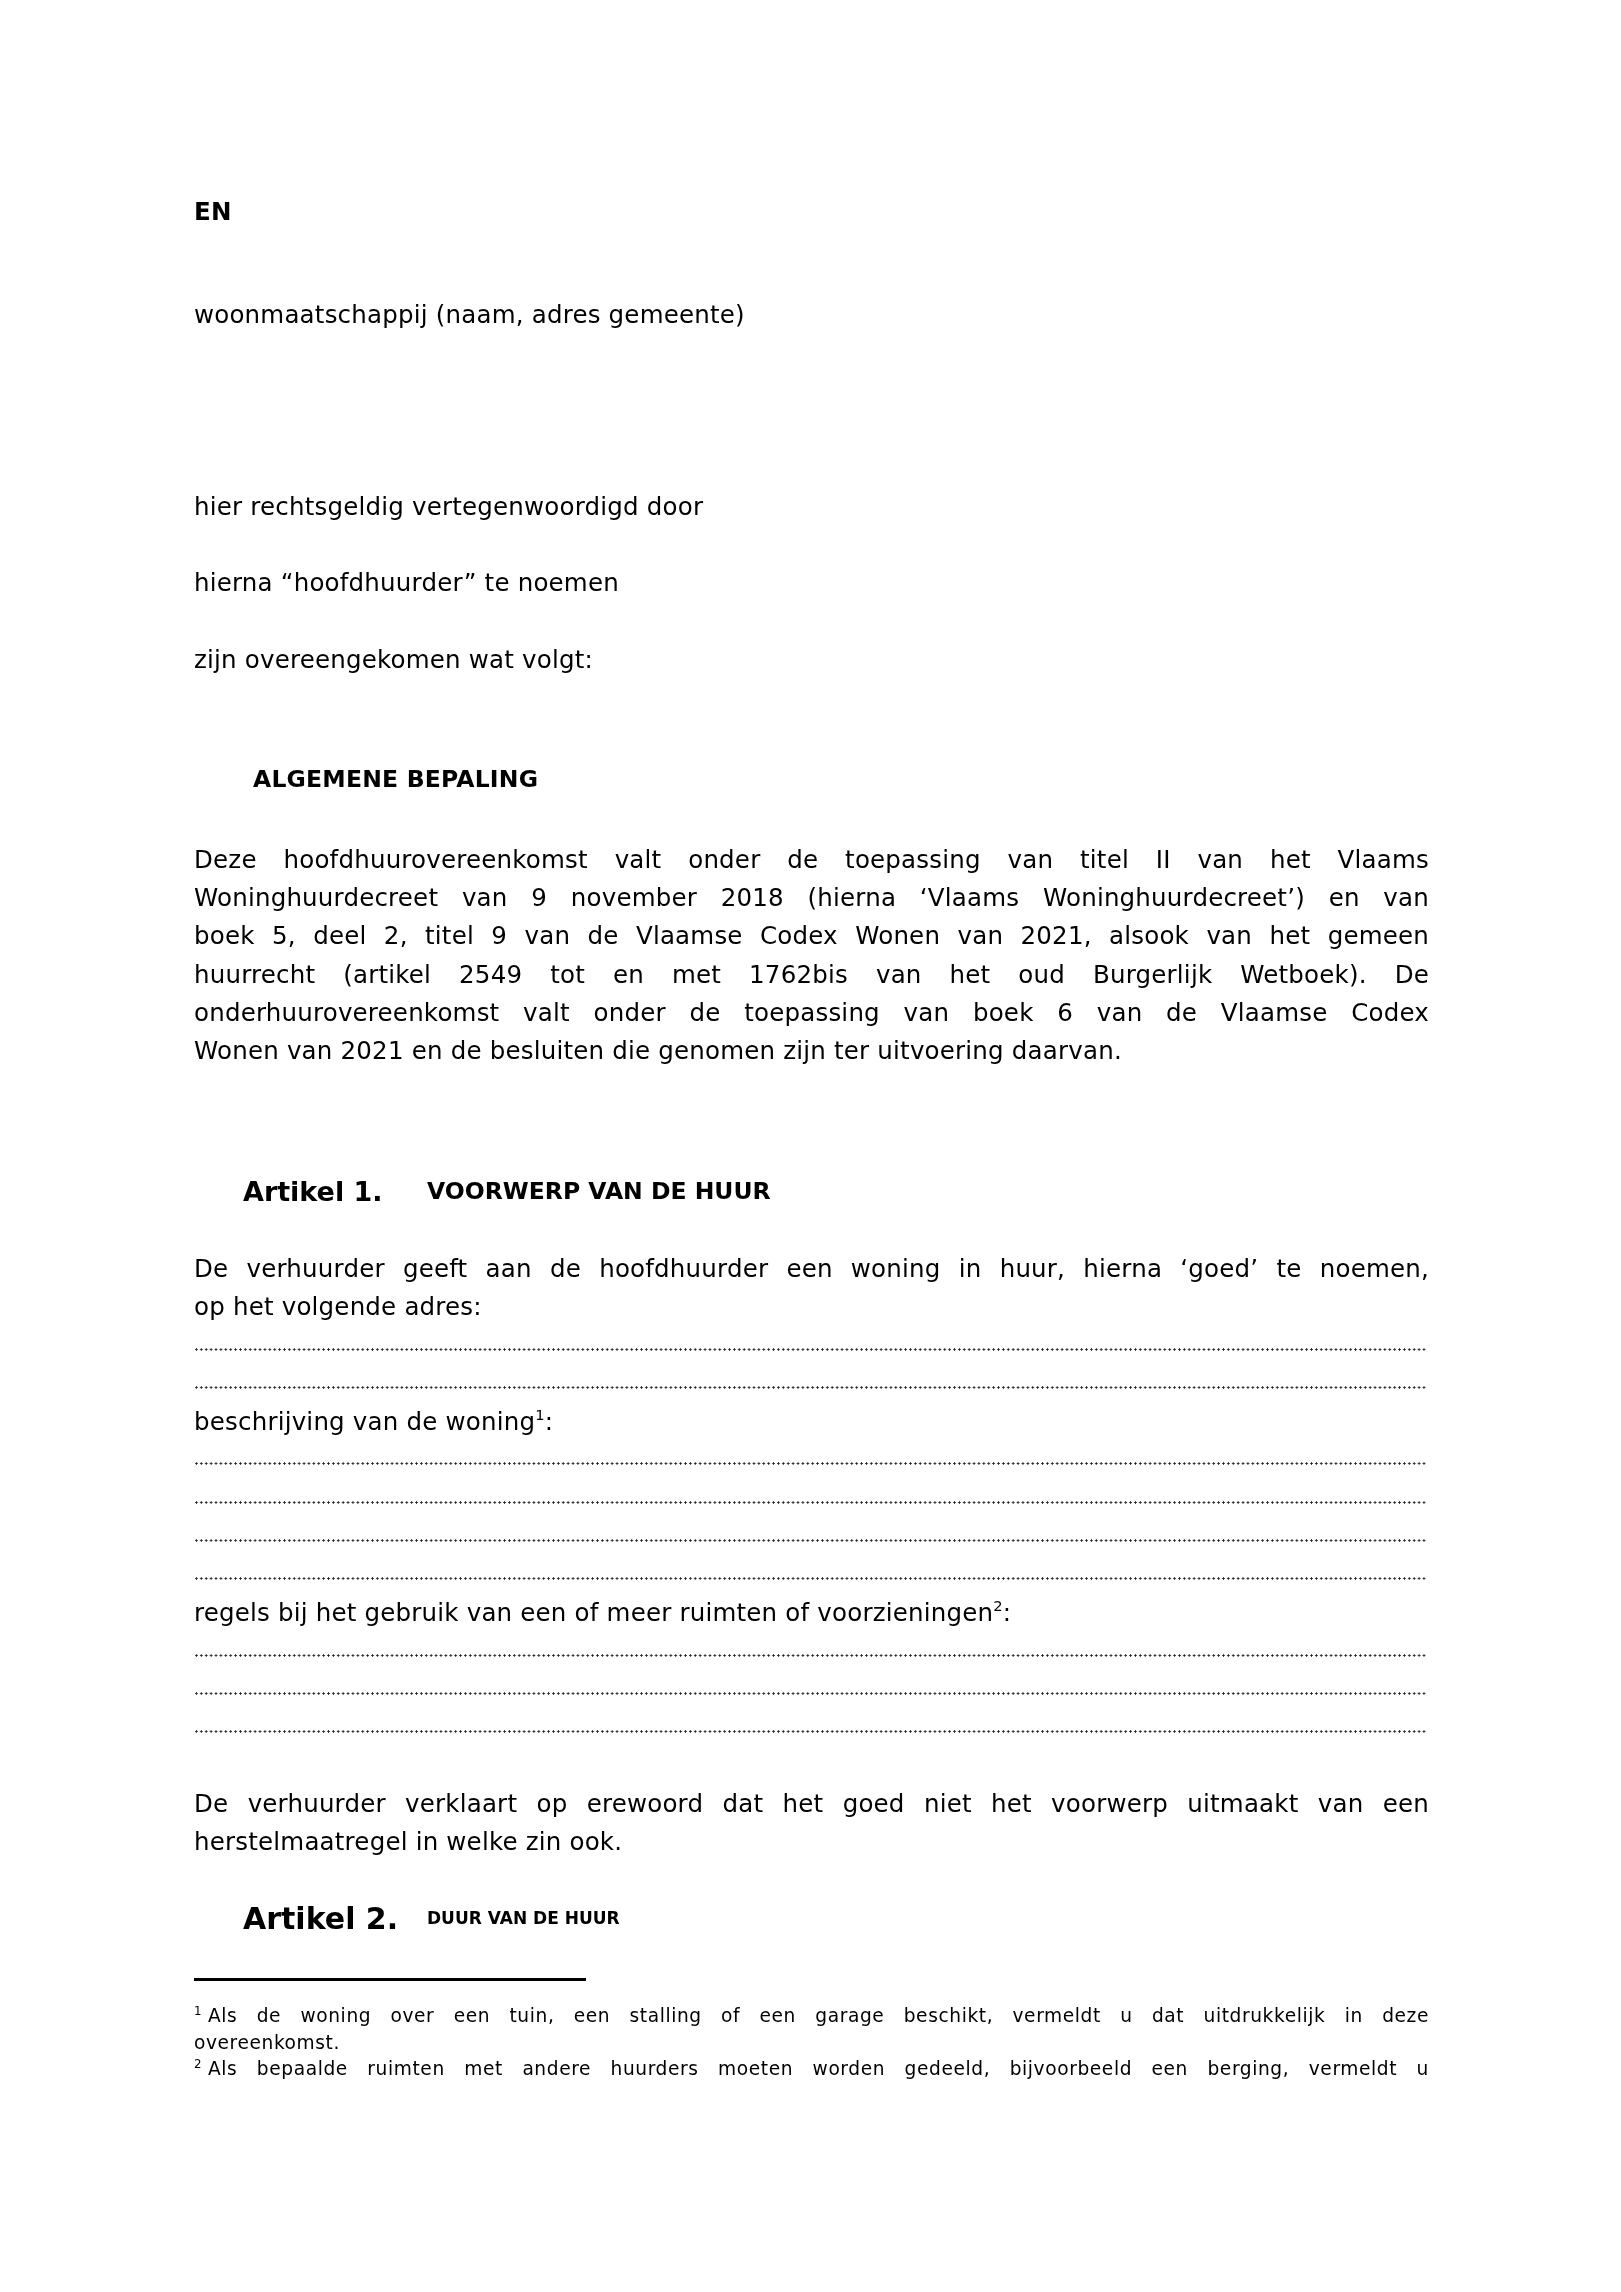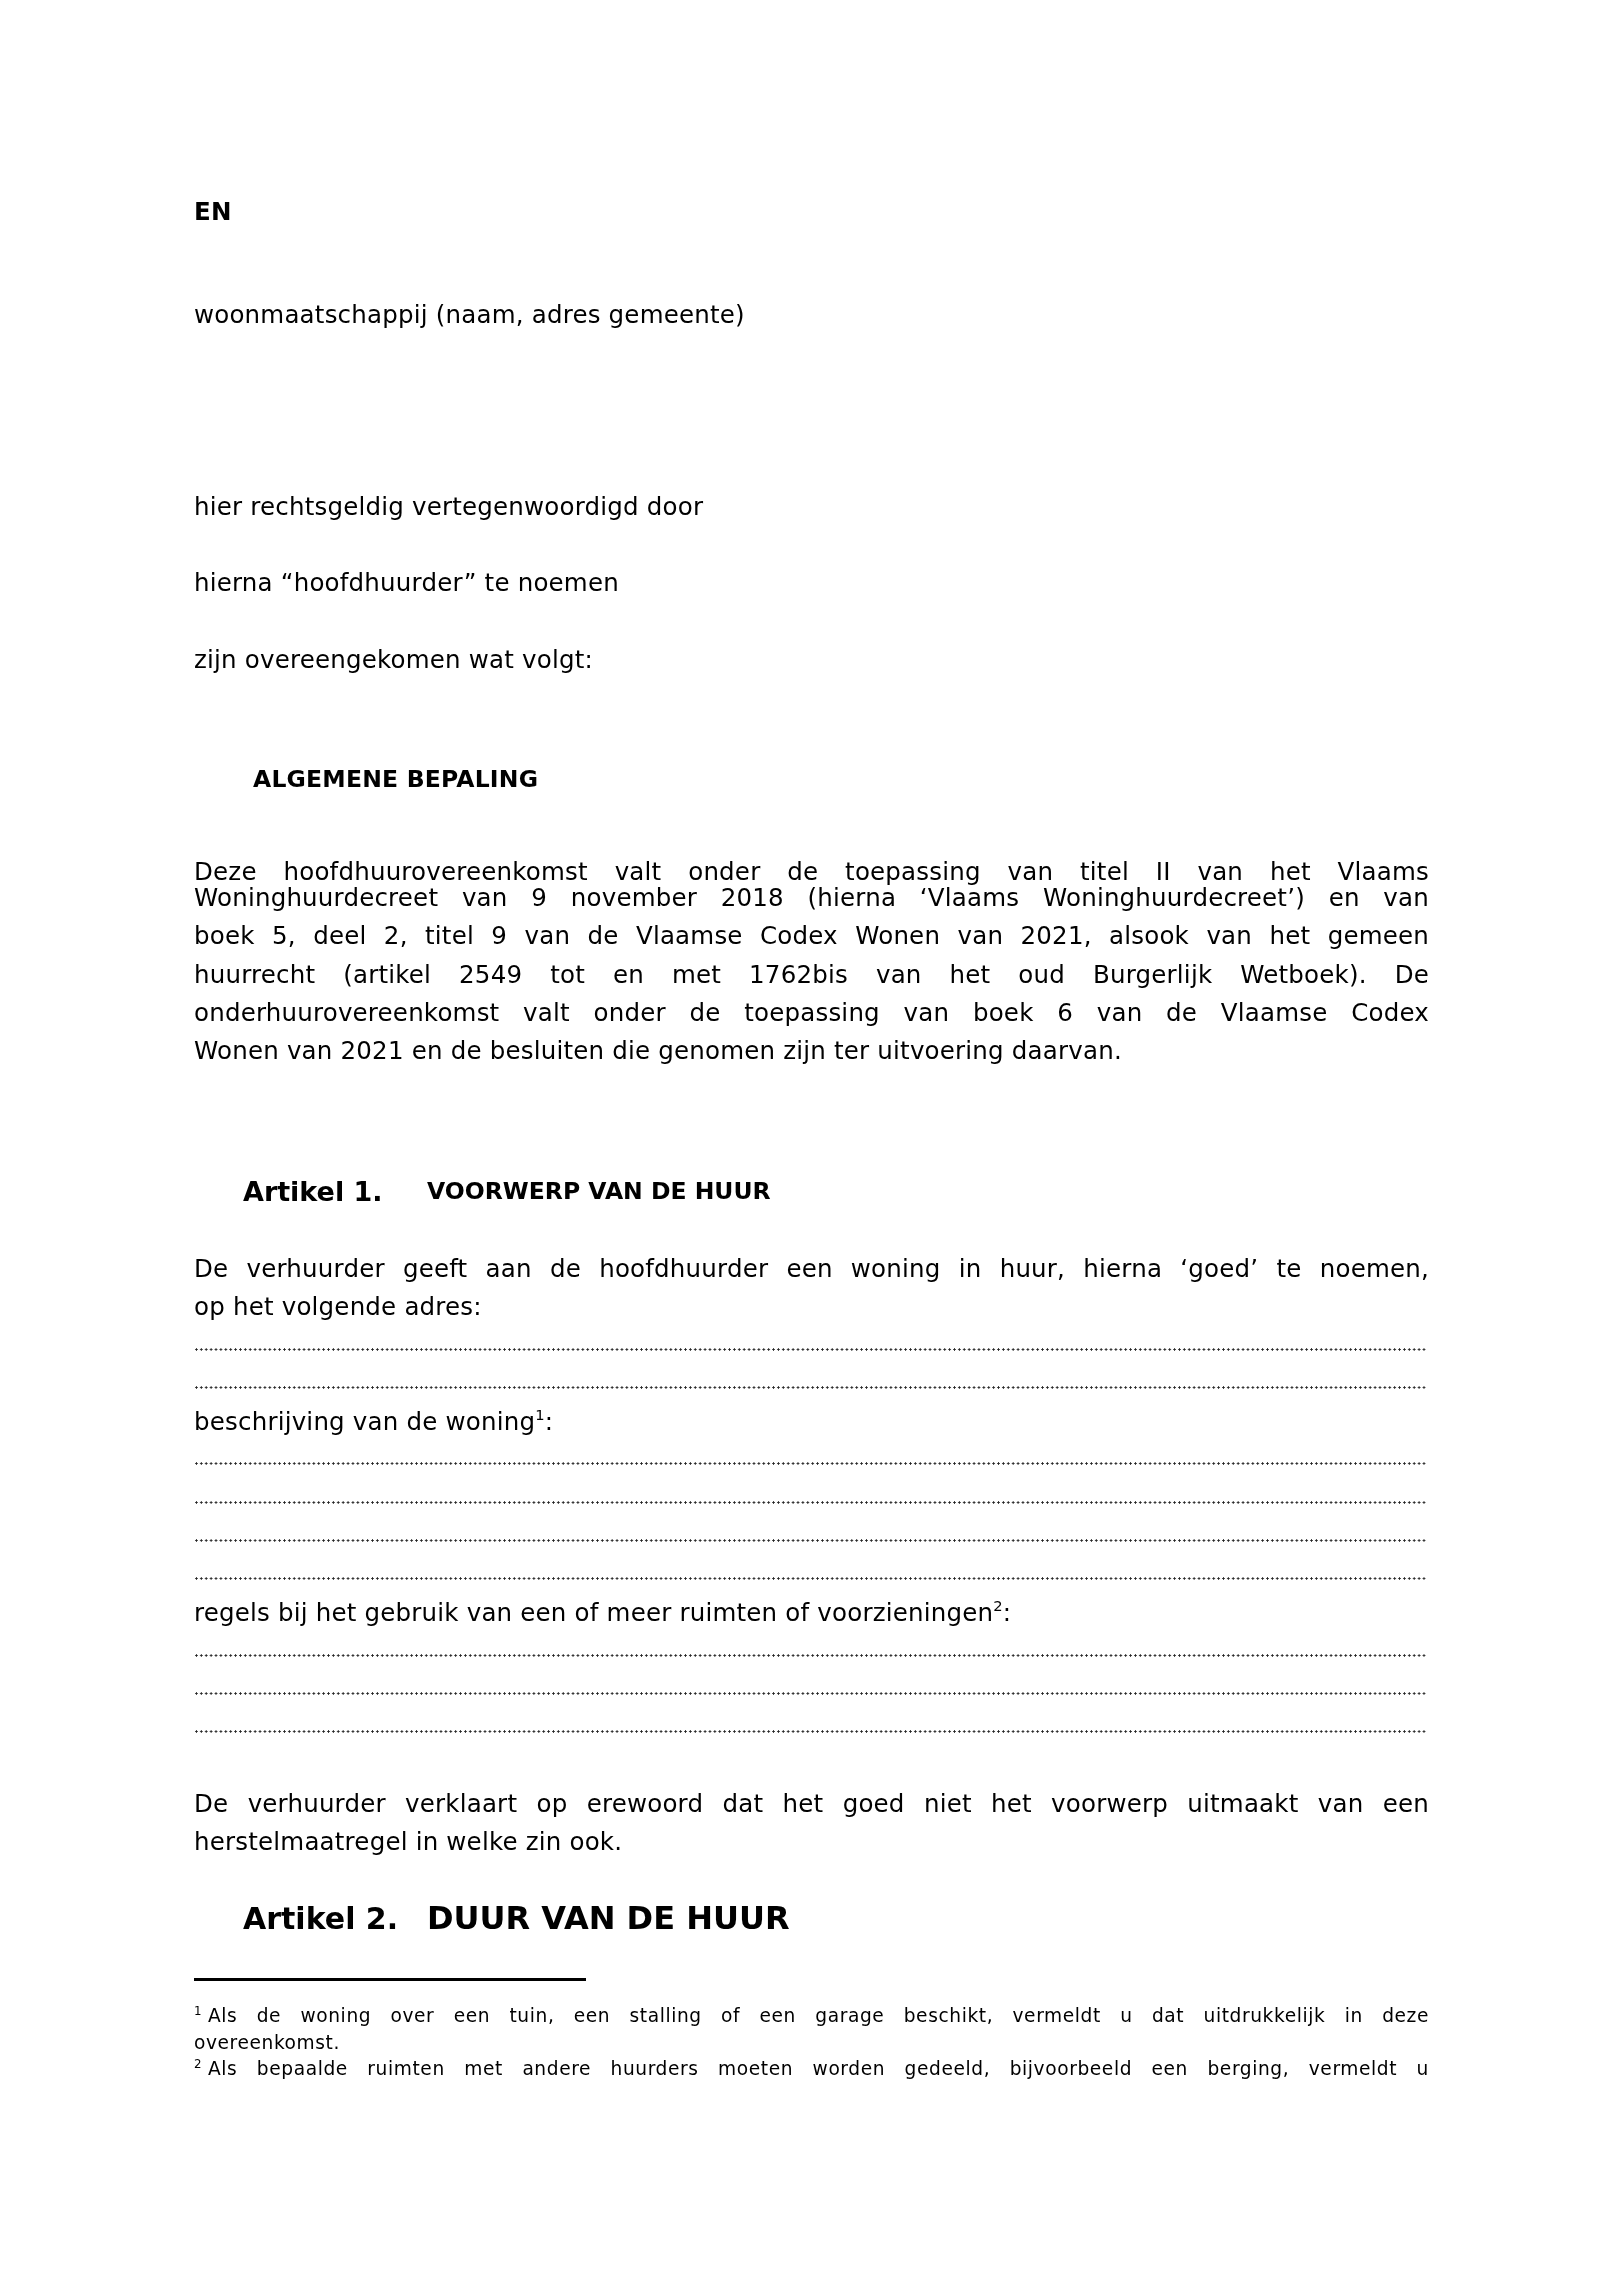--- a/index.html
+++ b/index.html
@@ -37,21 +37,21 @@
 
   <div class="line bold" style="top:197px;">EN</div>
   <div class="line" style="top:300px;">woonmaatschappij (naam, adres gemeente)</div>
   <div class="line" style="top:492px;">hier rechtsgeldig vertegenwoordigd door</div>
   <div class="line" style="top:568px;">hierna “hoofdhuurder” te noemen</div>
   <div class="line" style="top:645px;">zijn overeengekomen wat volgt:</div>
 
   <div class="line bold" style="top:765px; left:253px; font-size:23.5px;">ALGEMENE BEPALING</div>
 
   <div>
-    <div class="line just" style="top:845px;margin-top:12px;">Deze hoofdhuurovereenkomst valt onder de toepassing van titel II van het Vlaams</div>
+    <div class="line just" style="top:845px;">Deze hoofdhuurovereenkomst valt onder de toepassing van titel II van het Vlaams</div>
     <div class="line just" style="top:883px;">Woninghuurdecreet van 9 november 2018 (hierna ‘Vlaams Woninghuurdecreet’) en van</div>
     <div class="line just" style="top:921px;">boek 5, deel 2, titel 9 van de Vlaamse Codex Wonen van 2021, alsook van het gemeen</div>
     <div class="line just" style="top:960px;">huurrecht (artikel 2549 tot en met 1762bis van het oud Burgerlijk Wetboek). De</div>
     <div class="line just" style="top:998px;">onderhuurovereenkomst valt onder de toepassing van boek 6 van de Vlaamse Codex</div>
     <div class="line" style="top:1036px;">Wonen van 2021 en de besluiten die genomen zijn ter uitvoering daarvan.</div>
   </div>
 
   <div>
     <span class="art-num" style="top:1177px; left:243px; font-size:27px;">Artikel 1.</span>
     <span class="art-num" style="top:1177px; left:427px; font-size:23.5px;">VOORWERP VAN DE HUUR</span>
@@ -78,21 +78,21 @@
 
   <div class="dots" style="top:1654px;"></div>
   <div class="dots" style="top:1692px;"></div>
   <div class="dots" style="top:1730px;"></div>
 
   <div class="line just" style="top:1789px;">De verhuurder verklaart op erewoord dat het goed niet het voorwerp uitmaakt van een</div>
   <div class="line" style="top:1827px;">herstelmaatregel in welke zin ook.</div>
 
   <div>
     <span class="art-num" style="top:1904px; left:243px; font-size:30px;">Artikel 2.</span>
-    <span class="art-num" style="top:1904px; left:427px; font-size:32px;">DUUR VAN DE HUUR</span>
+    <span class="art-num" style="top:1904px; left:427px; font-size:17px;">DUUR VAN DE HUUR</span>
   </div>
 
   <div class="fn-sep"></div>
 
   <div class="fn" style="top:2003px;">
     <span class="fn-line full"><span class="fn-num">1</span><span>Als de woning over een tuin, een stalling of een garage beschikt, vermeldt u dat uitdrukkelijk in deze</span></span>
     <span class="fn-line">overeenkomst.</span>
   </div>
 
   <div class="fn" style="top:2056px;">

